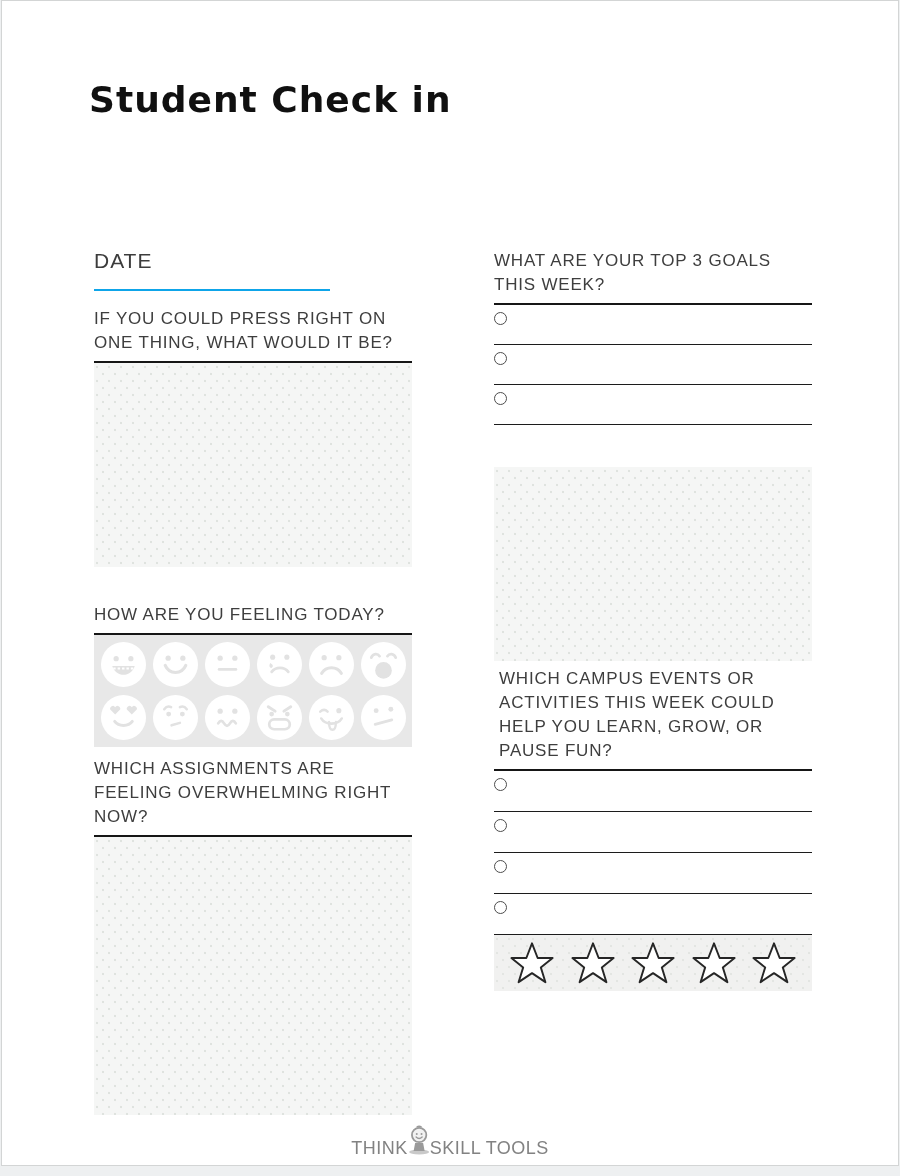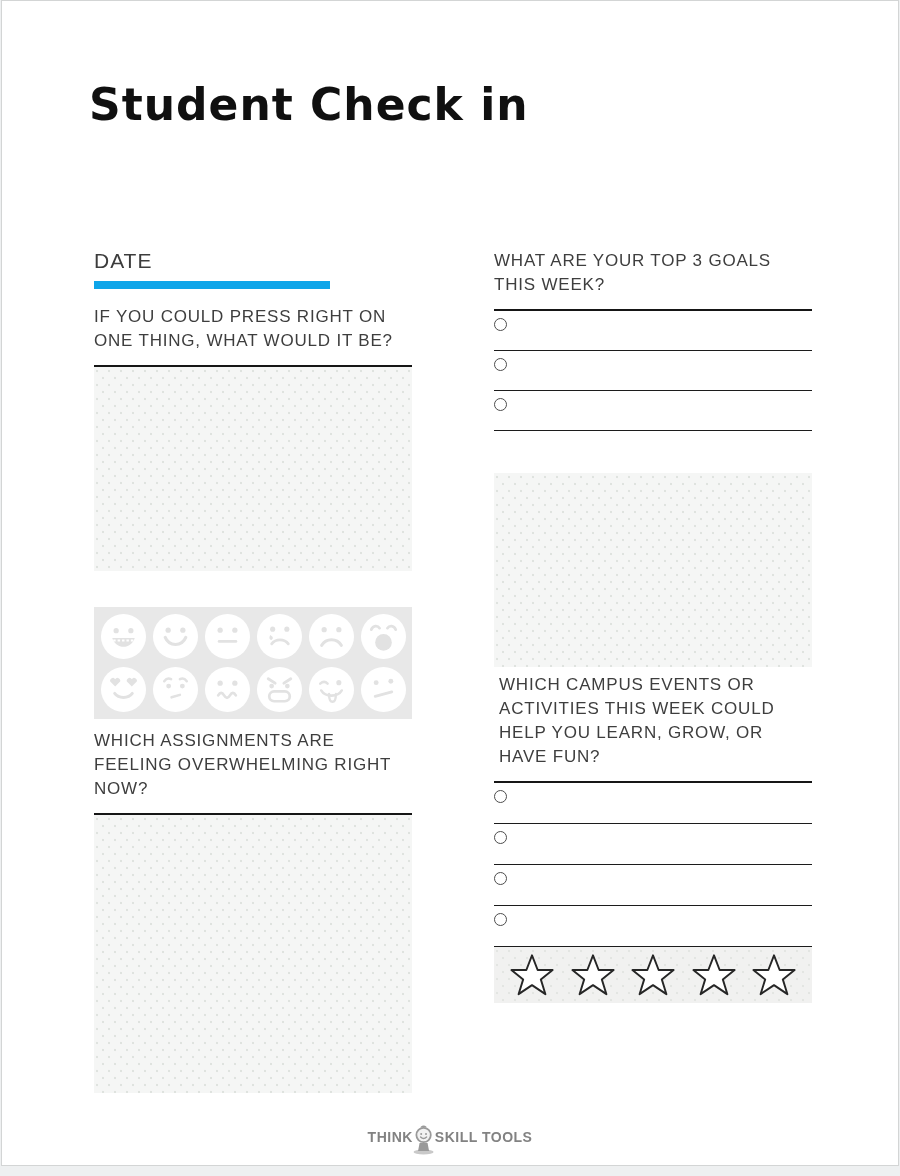--- a/index.html
+++ b/index.html
@@ -14,45 +14,45 @@
     width:898px; height:1166px;
     margin:0 auto;
     background:#ffffff;
     border:1px solid #d3d5d5;
     overflow:hidden;
   }
   .page-title {
     position:absolute; left:87px; top:78px;
     font-family:"DejaVu Sans", sans-serif;
     font-weight:800;
-    font-size:44px;
+    font-size:36px;
     letter-spacing:1px;
     color:#101010;
   }
   .col { position:absolute; top:248px; width:318px; }
   .col-left  { left:92px; }
   .col-right { left:492px; }
 
   .date-block {
     width:236px;
-    border-bottom:8px solid #0ea5e9;
-    padding-bottom:8px;
+    border-bottom:2px solid #0ea5e9;
+    padding-bottom:16px;
     margin-bottom:16px;
   }
   .date-label {
     font-size:21px; letter-spacing:1px; color:#3c3c3c; font-weight:500;
   }
   .q-title {
     font-size:17px;
     line-height:24px;
     letter-spacing:.8px;
     color:#3e3e3e;
     font-weight:500;
     border-bottom:2px solid #161616;
-    padding-bottom:12px;
+    padding-bottom:6px;
   }
   .answer-box {
     background-color:#f5f6f5;
     background-image:
       radial-gradient(#dfe3df 1px, rgba(0,0,0,0) 1.4px),
       radial-gradient(#dfe3df 1px, rgba(0,0,0,0) 1.4px);
     background-size:12px 14px, 12px 14px;
     background-position:3px 4px, 9px 11px;
   }
   .box-pause       { height:204px; }
@@ -105,24 +105,24 @@
     justify-content:space-between;
     padding:0 15px;
   }
   .star-icon { width:46px; height:46px; display:block; }
 
   .footer-logo {
     position:absolute;
     left:50%; bottom:6px;
     transform:translateX(-50%);
     display:flex;
-    align-items:flex-start;
+    align-items:flex-end;
     color:#828282;
-    font-weight:700;
-    font-size:14px;
+    font-weight:400;
+    font-size:18px;
     letter-spacing:.5px;
     white-space:nowrap;
   }
   .footer-logo .brand-icon { margin:0 -1px; position:relative; top:-4px; }
 </style>
 </head>
 <body>
 
 <div class="sheet">
 
@@ -132,20 +132,21 @@
 
     <div class="date-block">
       <span class="date-label">DATE</span>
     </div>
 
     <div class="q-title">IF YOU COULD PRESS RIGHT ON ONE THING, WHAT WOULD IT BE?</div>
     <div class="answer-box box-pause"></div>
 
     <div class="section-gap-md"></div>
 
+    <div class="q-title">HOW ARE YOU FEELING TODAY?</div>
     <div class="emoji-panel">
 
       <svg class="emoji-face" viewBox="0 0 48 48">
         <circle cx="24" cy="24" r="23" fill="#fff"></circle>
         <circle cx="16.5" cy="18" r="2.7" fill="#e2e2e2"></circle>
           <circle cx="31.5" cy="18" r="2.7" fill="#e2e2e2"></circle>
         <path d="M12.5 25.5 C16 37.5, 32 37.5, 35.5 25.5 Z" fill="#e2e2e2"></path>
         <path d="M13.5 28 L34.5 28" stroke="#fff" stroke-width="2" stroke-dasharray="2.5 2"></path>
       </svg>
       <svg class="emoji-face" viewBox="0 0 48 48">
@@ -241,21 +242,21 @@
     <div class="bullet-row">
         <span class="bullet-circle"></span>
       </div>
 
     <div class="section-gap-goals"></div>
 
     <div class="answer-box box-celebrate"></div>
 
     <div class="section-gap-campus"></div>
 
-    <div class="q-title campus-title">WHICH CAMPUS EVENTS OR ACTIVITIES THIS WEEK COULD HELP YOU LEARN, GROW, OR HAVE FUN?</div>
+    <div class="q-title campus-title">WHICH CAMPUS EVENTS OR ACTIVITIES THIS WEEK COULD HELP YOU LEARN, GROW, OR PAUSE FUN?</div>
     <div class="bullet-row tall">
         <span class="bullet-circle"></span>
       </div>
     <div class="bullet-row tall">
         <span class="bullet-circle"></span>
       </div>
     <div class="bullet-row tall">
         <span class="bullet-circle"></span>
       </div>
     <div class="bullet-row tall">

